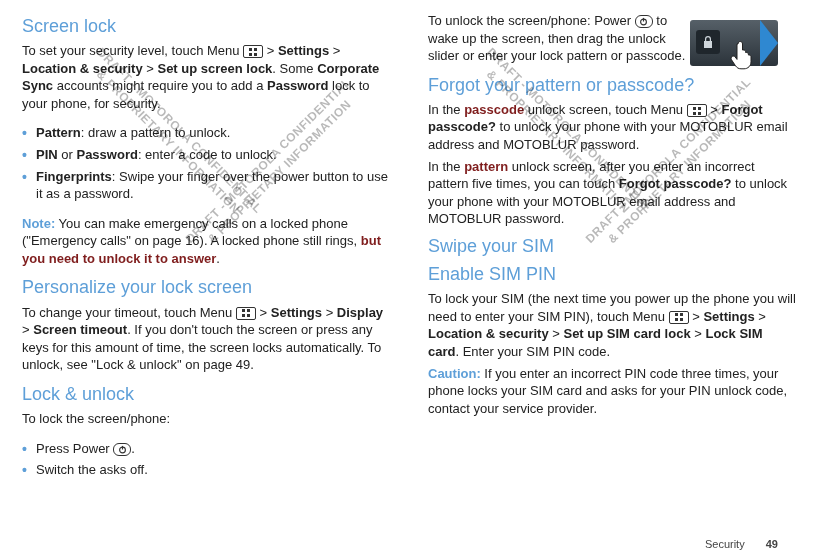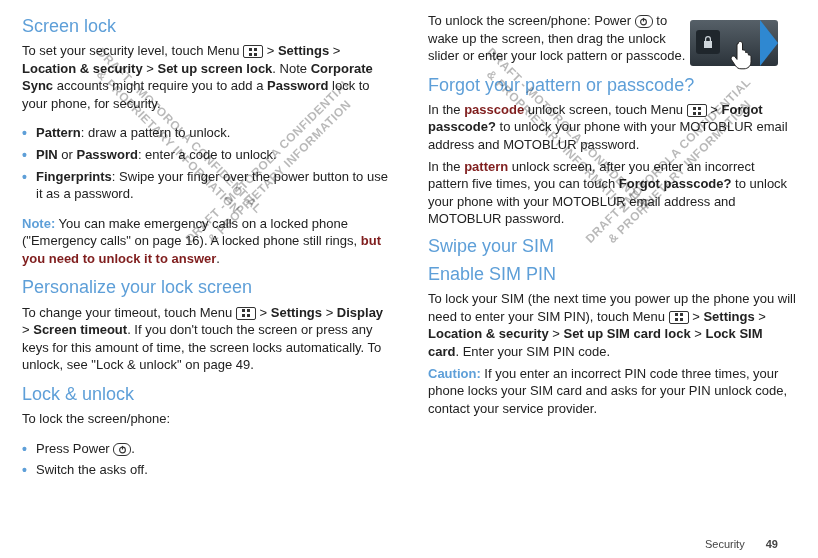--- a/index.html
+++ b/index.html
@@ -140,21 +140,21 @@
           <span class="menu-icon-inner">
             <span class="row">
               <span class="sq"></span>
               <span class="sq"></span>
             </span>
             <span class="row">
               <span class="sq"></span>
               <span class="sq"></span>
             </span>
           </span>
-        </span><span> &gt; </span><span class="b">Settings</span><span> &gt; </span><span class="b">Location &amp; security</span><span> &gt; </span><span class="b">Set up screen lock</span><span>. Note </span><span class="b">Corporate Sync</span><span> accounts might require you to add a </span><span class="b">Password</span><span> lock to your phone, for security.</span>
+        </span><span> &gt; </span><span class="b">Settings</span><span> &gt; </span><span class="b">Location &amp; security</span><span> &gt; </span><span class="b">Set up screen lock</span><span>. Some </span><span class="b">Corporate Sync</span><span> accounts might require you to add a </span><span class="b">Password</span><span> lock to your phone, for security.</span>
     </p>
     <ul>
       <li><span class="b">Pattern</span><span>: draw a pattern to unlock.</span></li>
       <li><span class="b">PIN</span><span> or </span><span class="b">Password</span><span>: enter a code to unlock.</span></li>
       <li><span class="b">Fingerprints</span><span>: Swipe your finger over the power button to use it as a password.</span></li>
     </ul>
     <p>
       <span class="note-lbl">Note:</span><span> You can make emergency calls on a locked phone ("Emergency calls" on page 16). A locked phone still rings, </span><span class="link-inline">but you need to unlock it to answer</span><span>.</span>
     </p>
 

